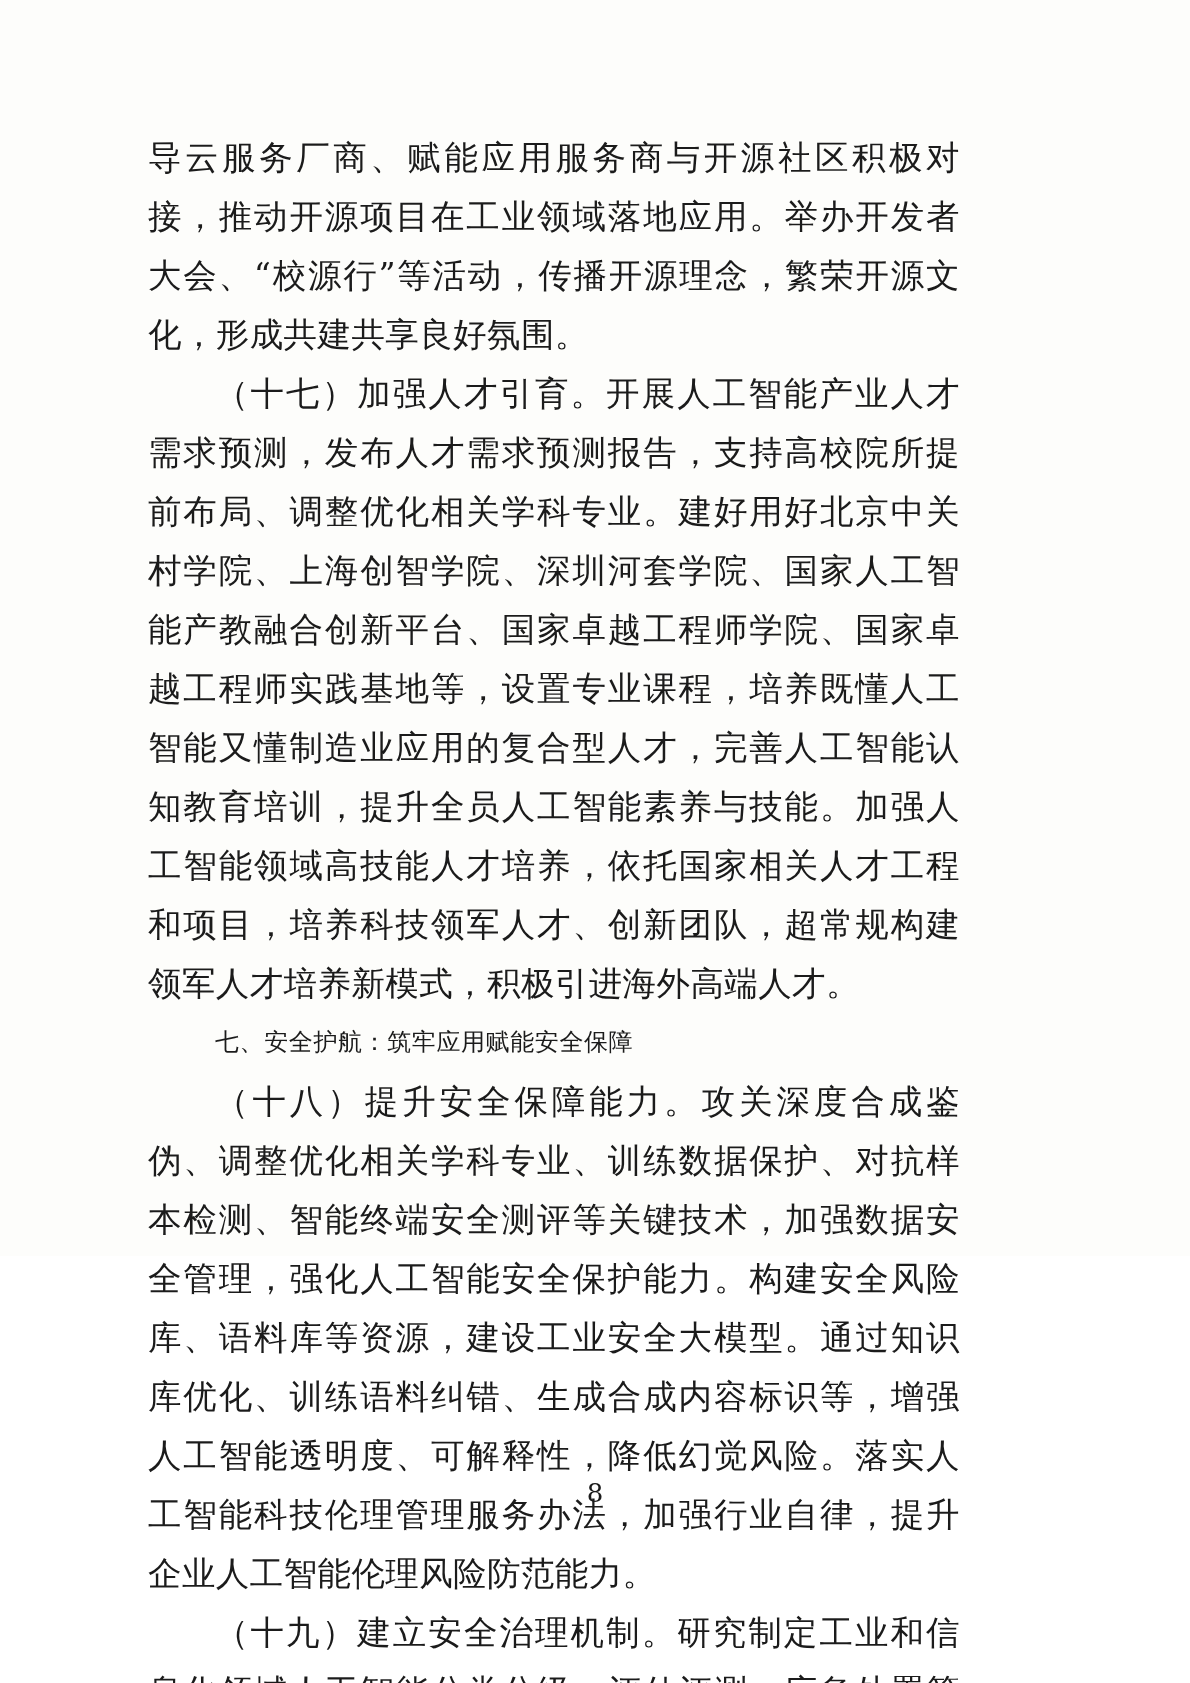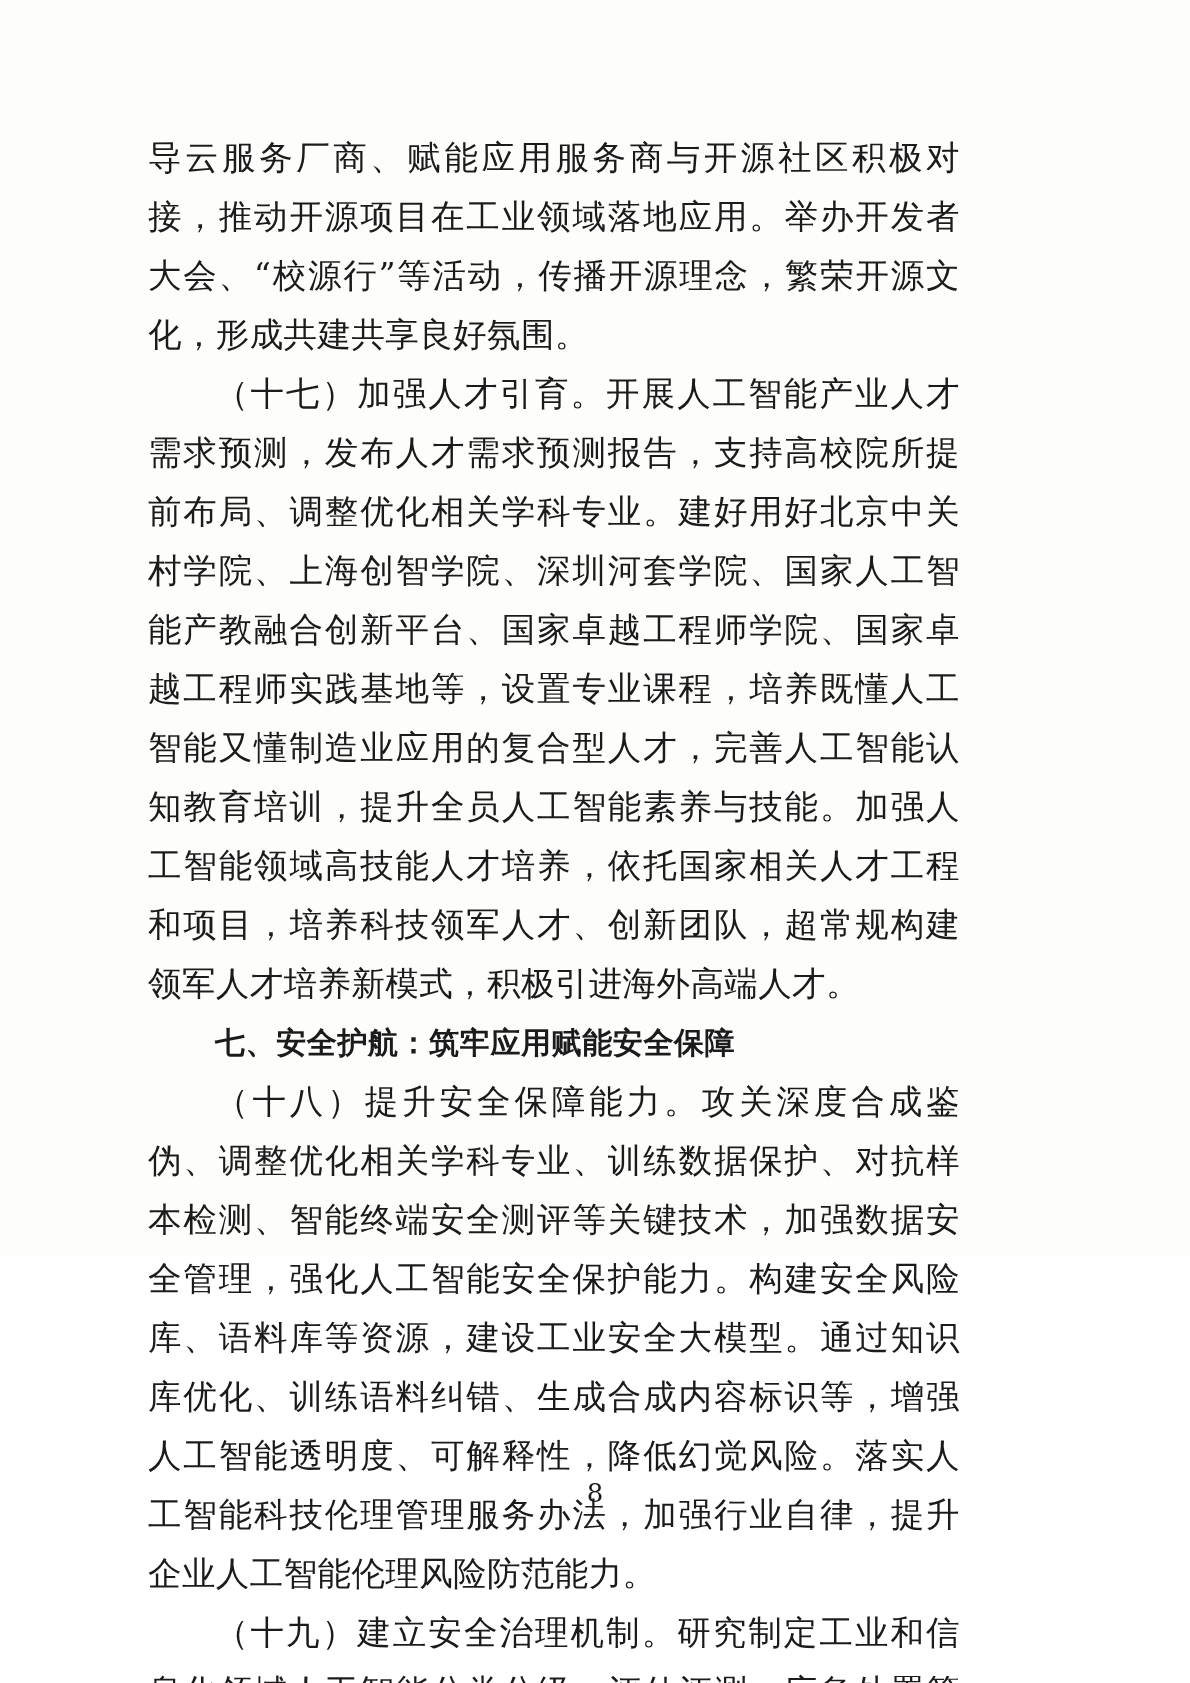--- a/index.html
+++ b/index.html
@@ -37,23 +37,23 @@
     text-justify: inter-ideograph;
     margin: 0 0 0 0;
     text-indent: 0;
     word-break: break-all;
   }
   .para.indent {
     text-indent: 67px;
     font-family: Liberation Serif, serif;
   }
   .heading {
-    font-size: 30px;
+    font-size: 24px;
     line-height: 59px;
-    font-weight: bold;
+    font-weight: normal;
     letter-spacing: 0.6px;
     text-indent: 67px;
     margin: 0;
     font-family: "DejaVu Sans", "Liberation Sans", sans-serif;
   }
   .page-number {
     position: absolute;
     left: 0;
     right: 0;
     top: 1478px;

